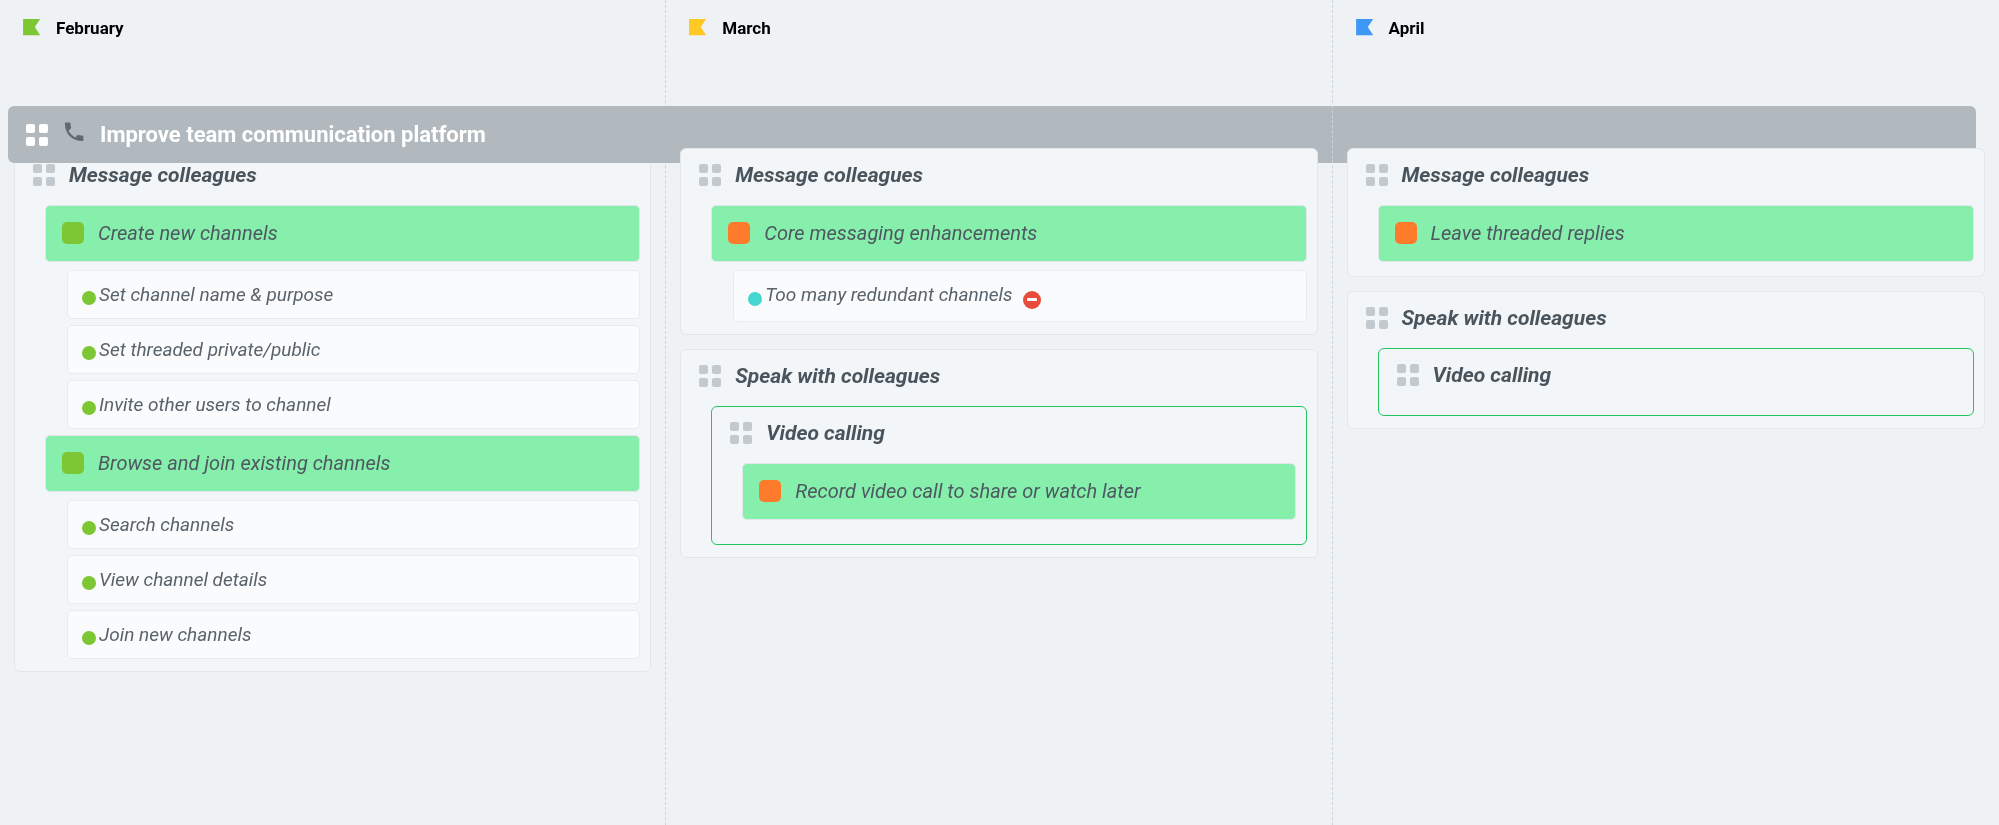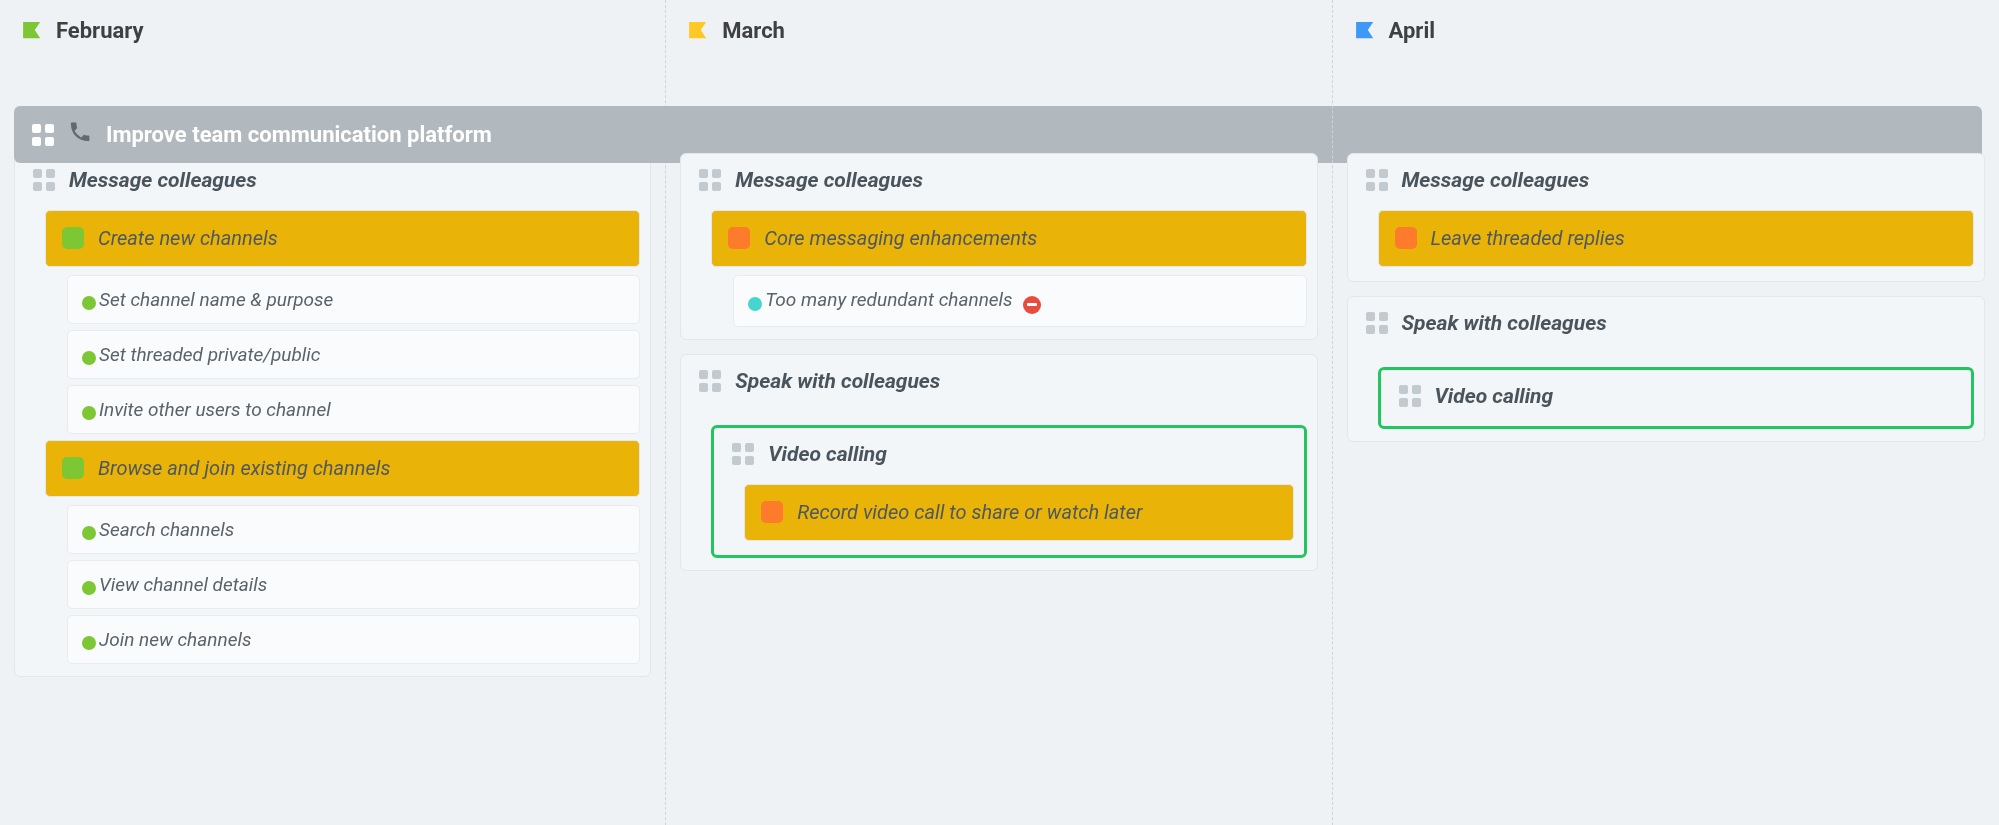--- a/index.html
+++ b/index.html
@@ -34,26 +34,26 @@
   }
   .month-header .flag {
     width: 22px;
     height: 18px;
     display: inline-block;
     position: relative;
   }
   .flag svg { display:block; }
   .month-header span {
     font-weight: 700;
-    font-size: 22px;
-    color: #404040;
+    font-size: 17px;
+    color: #000000;
   }
   .epic-bar {
     position: absolute;
-    left: 14px;
+    left: 8px;
     top: 106px;
     width: calc(300% - 28px);
     background: #b1b9bf;
     color: #fff;
     border-radius: 6px;
     padding: 14px 18px;
     display: flex;
     align-items: center;
     gap: 14px;
     font-weight: 700;
@@ -84,28 +84,28 @@
     display: flex;
     align-items: center;
     gap: 14px;
     padding: 14px 18px 12px 18px;
     font-weight: 700;
     font-size: 21px;
     color: #4a545c;
     cursor: pointer;
   }
   .subgroup {
-    margin: 20px 10px 6px 30px;
+    margin: 6px 10px 6px 30px;
     background: #f3f6f8;
-    border: 3px solid #22c55e;
+    border: 1px solid #22c55e;
     border-radius: 6px;
-    padding-bottom: 6px;
+    padding-bottom: 16px;
   }
   .card {
-    background: #eab308;
+    background: #86efac;
     border: 1px solid #e2e7eb;
     border-radius: 5px;
     margin: 6px 10px 8px 30px;
     padding: 14px 16px;
     display: flex;
     align-items: flex-start;
     gap: 14px;
     font-size: 20px;
     color: #4e5860;
     cursor: pointer;

